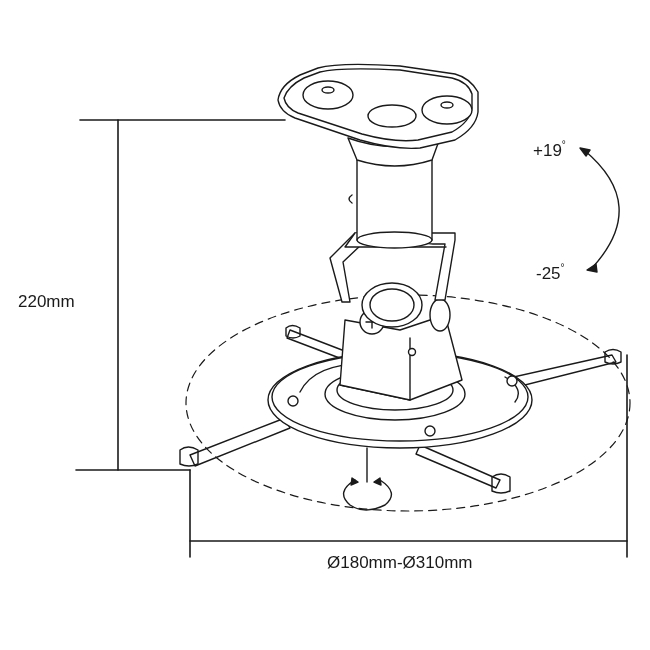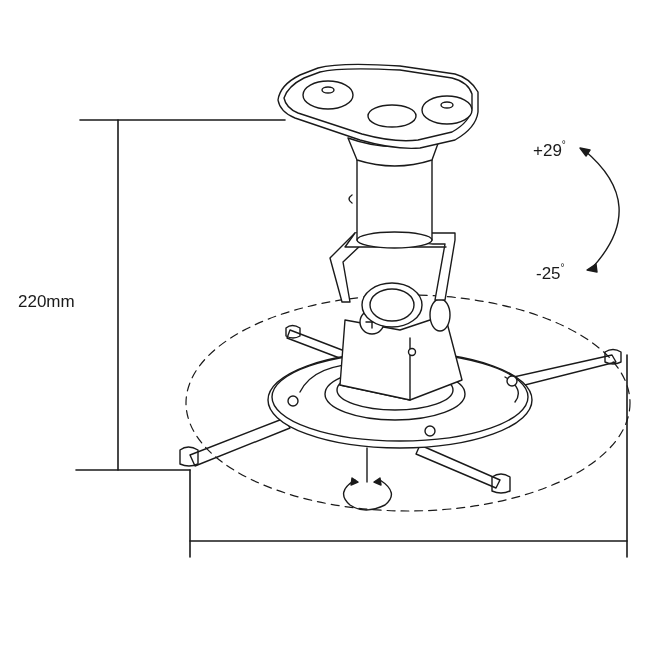--- a/index.html
+++ b/index.html
@@ -96,16 +96,17 @@
     </g>
 
     <g>
       <path d="M584 150 Q650 205 592 268"></path>
       <path d="M580 148 l10 2 l-4 6 Z" fill="#1a1a1a"></path>
       <path d="M587 270 l9 -6 l1 8 Z" fill="#1a1a1a"></path>
     </g>
   </svg>
 
   <div class="label" style="left:18px; top:284px;margin-top:8px;">220mm</div>
+  <div class="label" style="left:327px; top:553px;">Ø180mm-Ø310mm</div>
 
-  <div class="label" style="left:533px; top:141px;"><span>+29</span><span class="deg">°</span></div>
+  <div class="label" style="left:533px; top:141px;"><span>+19</span><span class="deg">°</span></div>
   <div class="label" style="left:536px; top:264px;"><span>-25</span><span class="deg">°</span></div>
 </div>
 
 </body></html>

